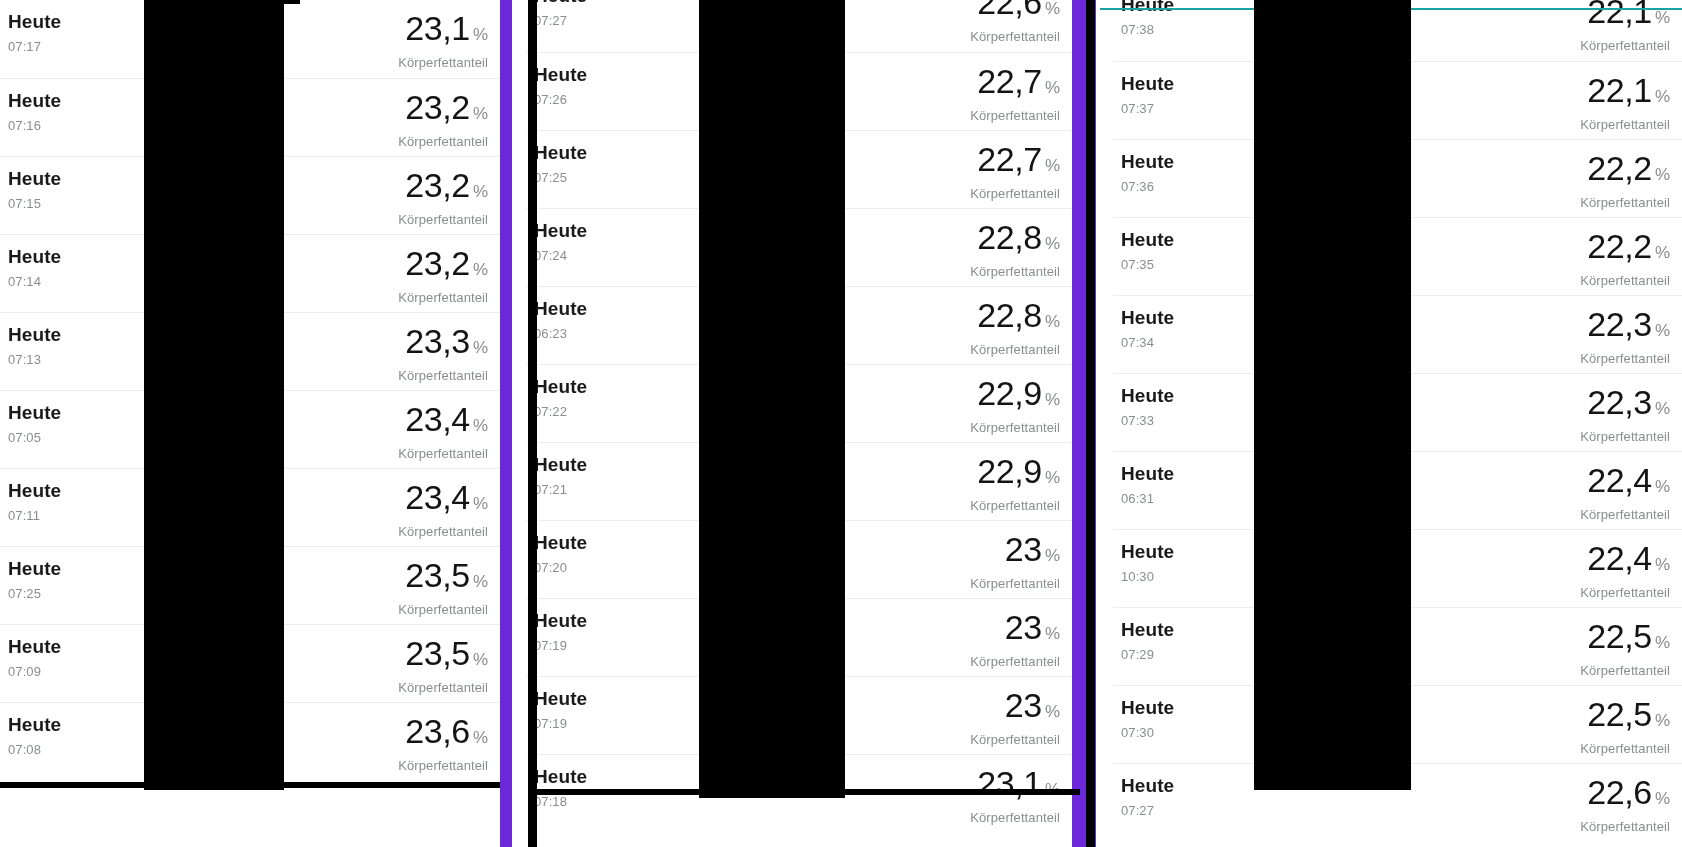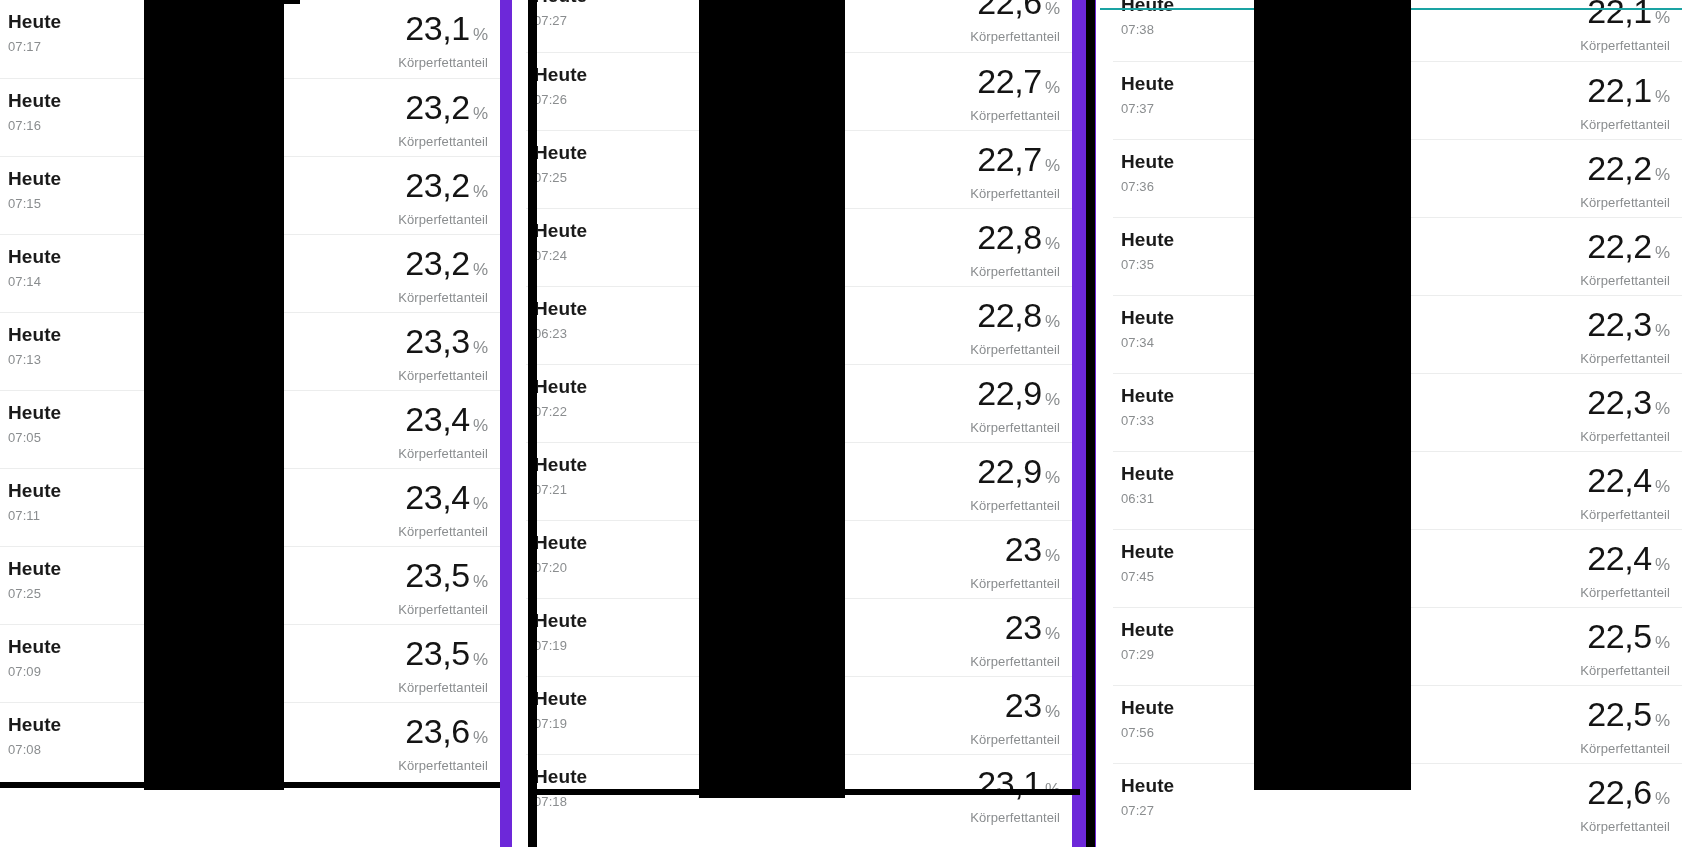--- a/index.html
+++ b/index.html
@@ -429,41 +429,41 @@
             <div class="row-time">06:31</div>
           </div>
           <div class="row-right">
             <div class="row-value"><span>22,4</span><span class="row-unit">%</span></div>
             <div class="row-metric">Körperfettanteil</div>
           </div>
         </div>
         <div class="row">
           <div class="row-left">
             <div class="row-day">Heute</div>
-            <div class="row-time">07:45</div>
+            <div class="row-time">10:30</div>
           </div>
           <div class="row-right">
             <div class="row-value"><span>22,4</span><span class="row-unit">%</span></div>
             <div class="row-metric">Körperfettanteil</div>
           </div>
         </div>
         <div class="row">
           <div class="row-left">
             <div class="row-day">Heute</div>
             <div class="row-time">07:29</div>
           </div>
           <div class="row-right">
             <div class="row-value"><span>22,5</span><span class="row-unit">%</span></div>
             <div class="row-metric">Körperfettanteil</div>
           </div>
         </div>
         <div class="row">
           <div class="row-left">
             <div class="row-day">Heute</div>
-            <div class="row-time">07:56</div>
+            <div class="row-time">07:30</div>
           </div>
           <div class="row-right">
             <div class="row-value"><span>22,5</span><span class="row-unit">%</span></div>
             <div class="row-metric">Körperfettanteil</div>
           </div>
         </div>
         <div class="row">
           <div class="row-left">
             <div class="row-day">Heute</div>
             <div class="row-time">07:27</div>

